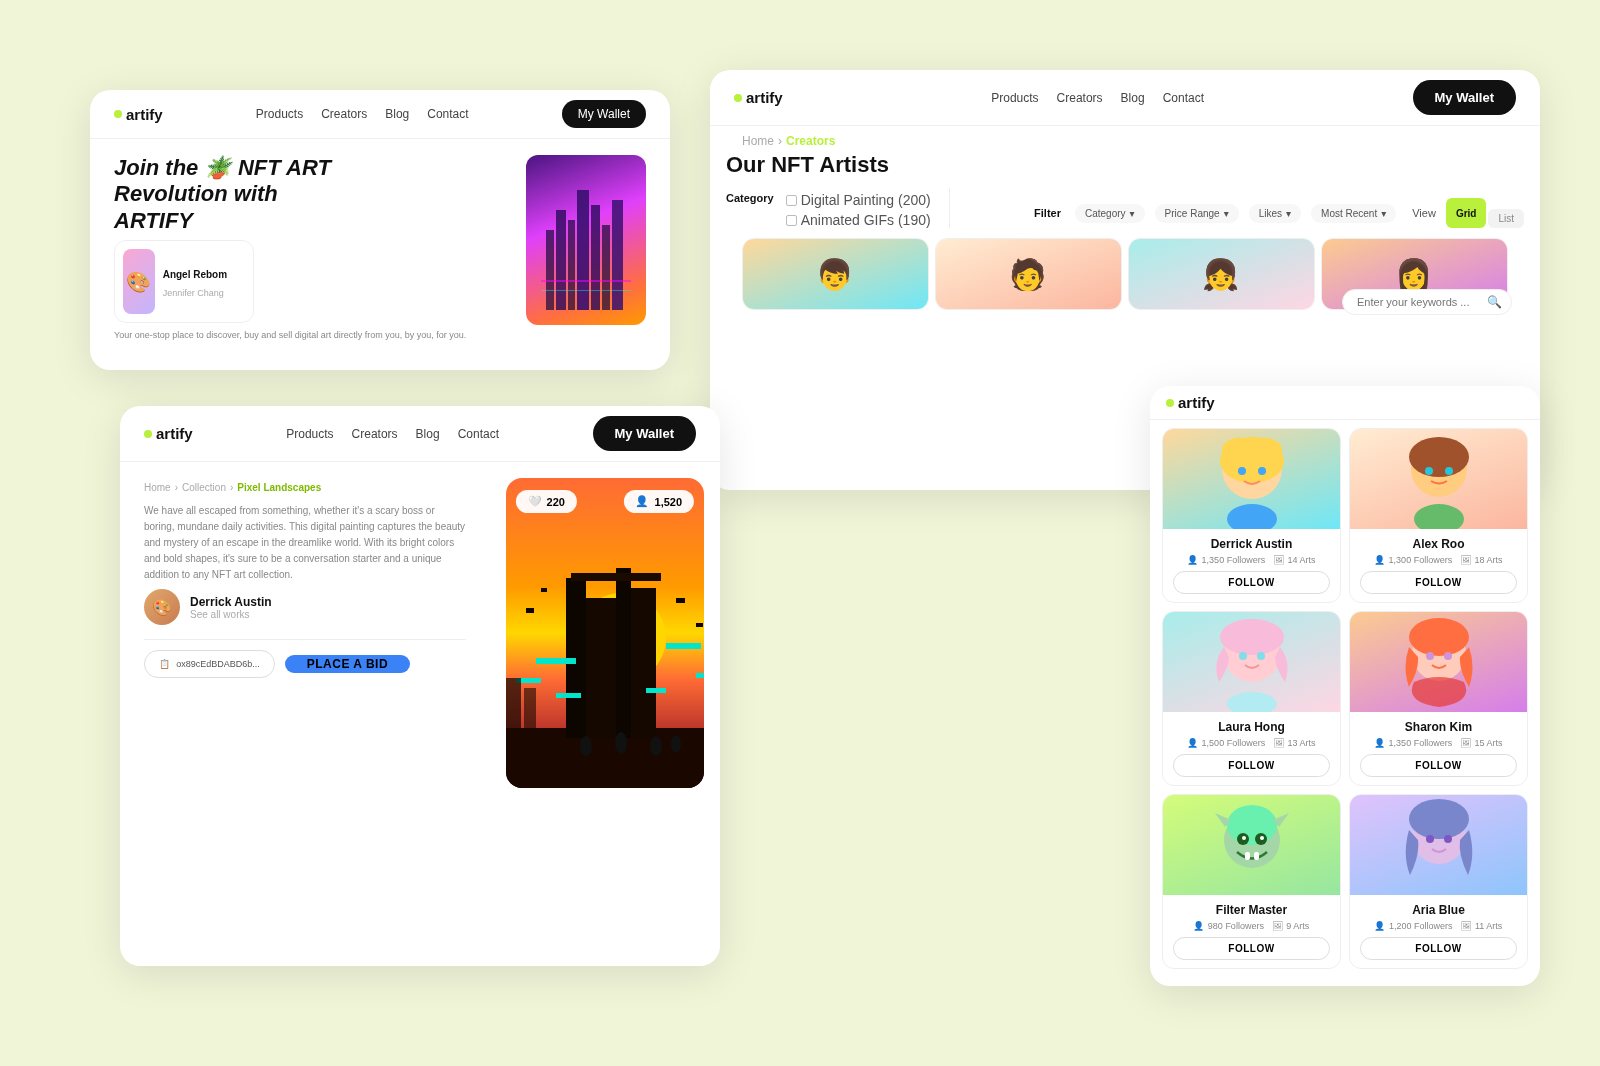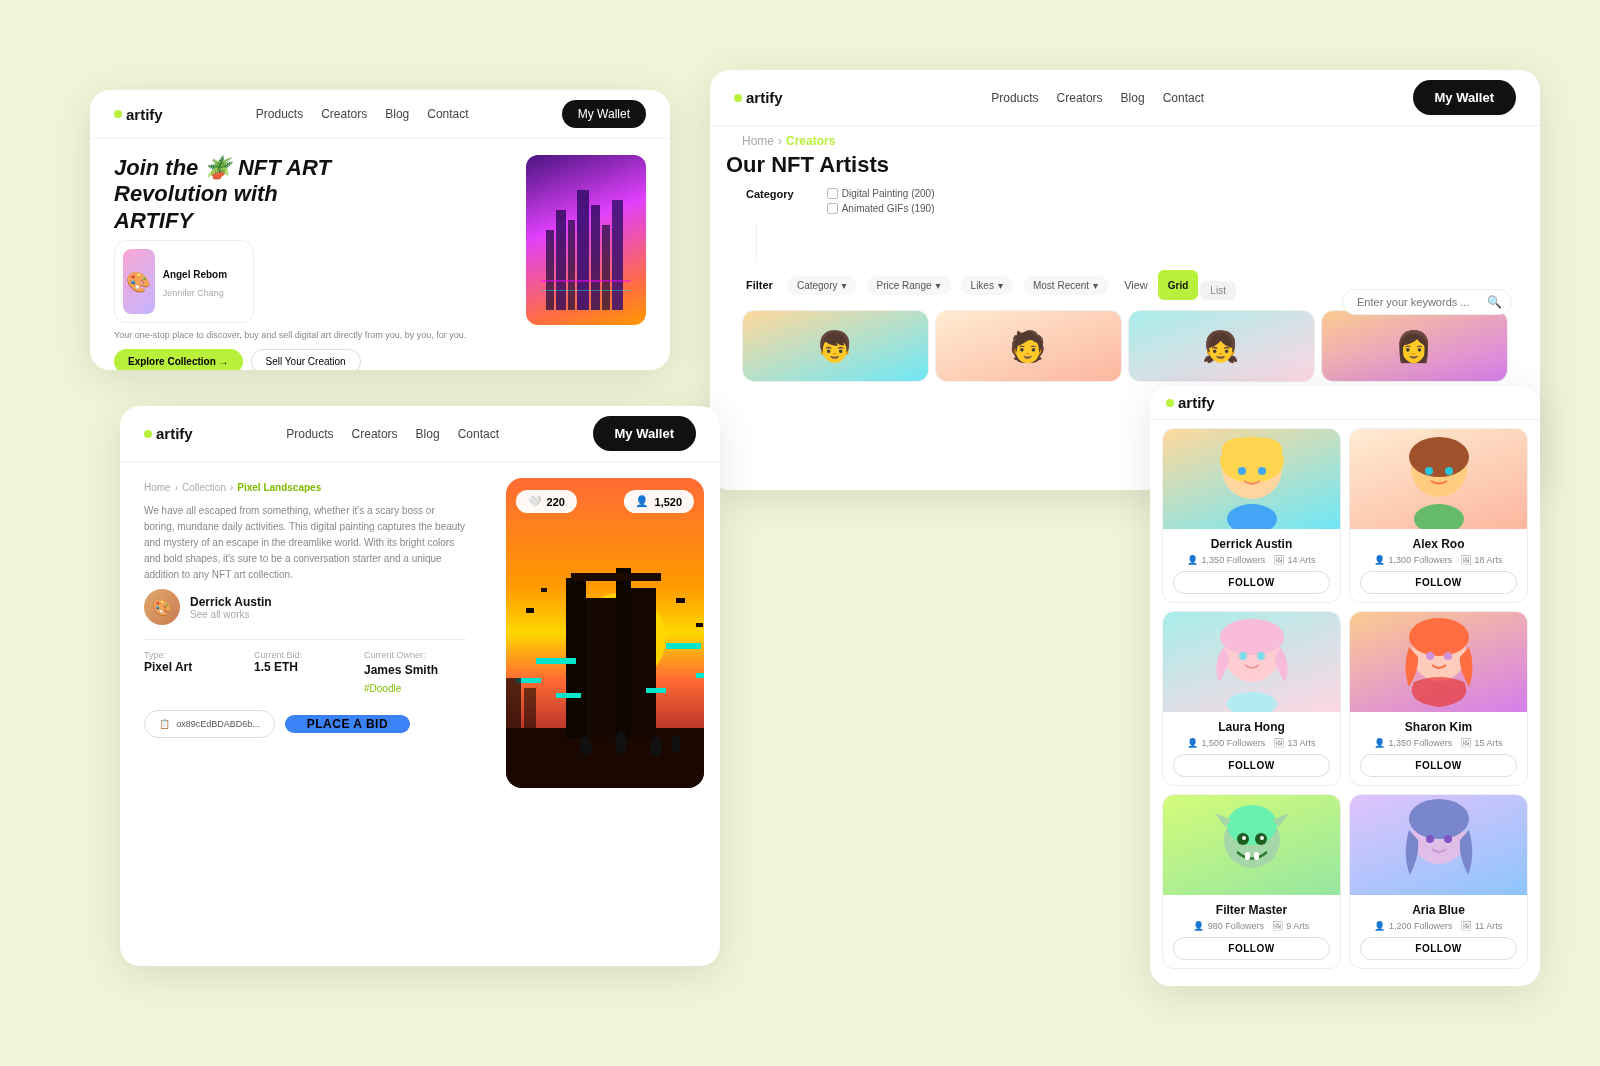--- a/index.html
+++ b/index.html
@@ -264,46 +264,44 @@
       font-size: 22px;
       font-weight: 800;
       color: #111;
       padding: 0 16px;
       margin-bottom: 10px;
     }
 
     .filter-bar {
       display: flex;
       gap: 8px;
-      padding: 0 36px 10px;
-      align-items: flex-start;
+      padding: 0 16px 10px;
+      align-items: flex-end;
       flex-wrap: wrap;
-      flex-direction: column;
     }
 
     .filter-section {
       display: flex;
       gap: 8px;
       align-items: flex-start;
     }
 
     .filter-category {
       font-size: 11px;
       font-weight: 600;
       color: #111;
       margin-right: 4px;
     }
 
     .checkbox-item {
       display: flex;
       align-items: center;
       gap: 4px;
-      font-size: 10px;
+      font-size: 14px;
       color: #555;
-      margin-left: 21px;
     }
 
     .checkbox-box {
       width: 11px;
       height: 11px;
       border: 1px solid #bbb;
       border-radius: 2px;
       background: #fff;
       flex-shrink: 0;
     }
@@ -681,24 +679,20 @@
           <span>ARTIFY</span>
         </div>
         <div class="user-card-inner">
           <div class="user-avatar-placeholder">🎨</div>
           <div class="user-info">
             <span class="user-name">Angel Rebom</span>
             <span class="user-sub">Jennifer Chang</span>
           </div>
         </div>
         <p class="hero-desc">Your one-stop place to discover, buy and sell digital art directly from you, by you, for you.</p>
-        <div class="hero-buttons">
-          <button class="btn-explore">Explore Collection →</button>
-          <button class="btn-sell">Sell Your Creation</button>
-        </div>
 
       </div>
       <div class="homepage-right">
         <div class="hero-image-placeholder">
           <svg width="90" height="140" viewBox="0 0 90 140">
             <rect width="90" height="140" fill="none"></rect>
 
             <rect x="5" y="60" width="8" height="80" fill="#1a0a3a" opacity="0.7"></rect>
             <rect x="15" y="40" width="10" height="100" fill="#2a0a5a" opacity="0.8"></rect>
             <rect x="27" y="50" width="7" height="90" fill="#1a0a3a" opacity="0.7"></rect>
@@ -824,37 +818,20 @@
         </div>
         <p class="nft-description">We have all escaped from something, whether it's a scary boss or boring, mundane daily activities. This digital painting captures the beauty and mystery of an escape in the dreamlike world. With its bright colors and bold shapes, it's sure to be a conversation starter and a unique addition to any NFT art collection.</p>
         <div class="artist-row">
           <div class="artist-avatar">🎨</div>
           <div>
             <div class="artist-name-text">Derrick Austin</div>
             <div class="artist-see-all">See all works</div>
           </div>
         </div>
         <hr class="nft-meta-divider">
-        <div class="nft-meta-grid">
-          <div class="nft-meta-item">
-            <label>Type:</label>
-            <div class="meta-val">Pixel Art</div>
-          </div>
-          <div class="nft-meta-item">
-            <label>Current Bid:</label>
-            <div class="meta-val">1.5 ETH</div>
-          </div>
-          <div class="nft-meta-item">
-            <label>Current Owner:</label>
-            <div>
-              <span class="meta-val">James Smith</span>
-              <span class="meta-val-green">#Doodle</span>
-            </div>
-          </div>
-        </div>
         <div class="nft-action-row">
           <button class="btn-address">
             <span>📋</span>
             <span>ox89cEdBDABD6b...</span>
           </button>
           <button class="btn-bid">PLACE A BID</button>
         </div>
       </div>
       <div class="nft-detail-right">
         <div class="nft-image-main">

